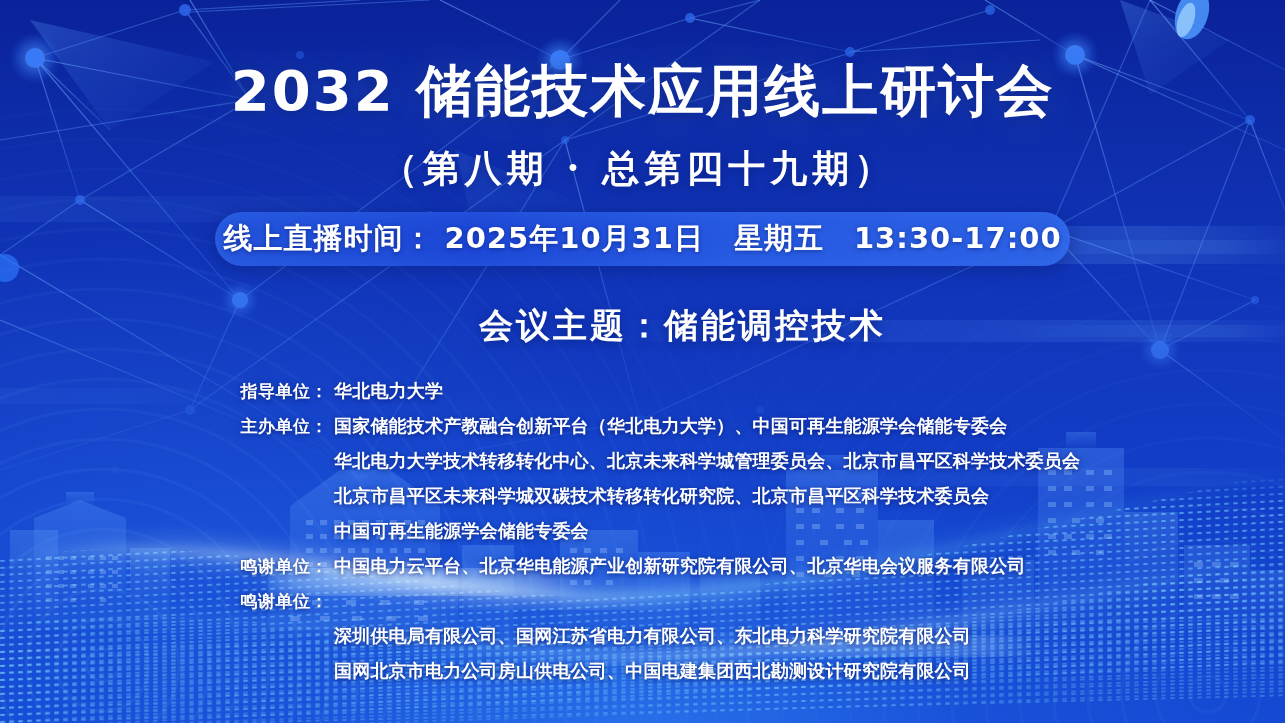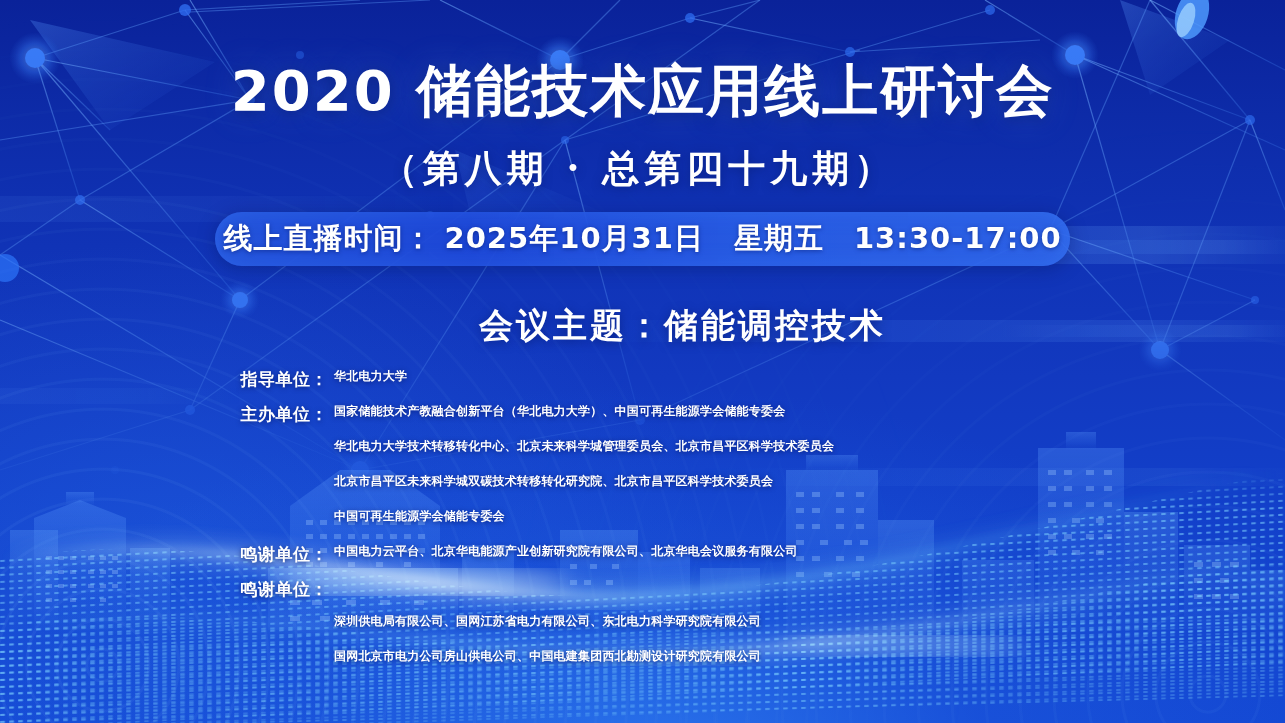--- a/index.html
+++ b/index.html
@@ -160,39 +160,39 @@
   }
 
   .org-block {
     position: absolute;
     top: 368px;
     left: 0;
     width: 1285px;
   }
   .org-row {
     display: flex;
-    align-items: flex-start;
+    align-items: flex-end;
     height: 35px;
   }
   .org-label {
     width: 334px;
     text-align: right;
     box-sizing: border-box;
     padding-right: 6px;
     font-size: 17px;
     font-weight: 700;
     color: #ffffff;
     white-space: nowrap;
     letter-spacing: 0.5px;
     text-shadow: 0 1px 5px rgba(6,24,100,0.8);
     font-family: "DejaVu Sans", "Liberation Sans", sans-serif;
   }
   .org-value {
     flex: 1;
-    font-size: 12px;
+    font-size: 18px;
     font-weight: 700;
     color: #ffffff;
     white-space: nowrap;
     letter-spacing: 0.2px;
     text-shadow: 0 1px 5px rgba(6,24,100,0.8);
     font-family: "DejaVu Sans", "Liberation Sans", sans-serif;
   }
 </style>
 </head>
 <body>
@@ -602,21 +602,21 @@
     <path d="M0,560 C220,520 430,606 640,596 C860,586 1080,512 1285,472" stroke="url(#glowStreak)" stroke-width="3" fill="none" filter="url(#blurS)"></path>
     <path d="M0,626 C240,590 470,668 700,654 C920,640 1120,584 1285,556" stroke="url(#glowStreak2)" stroke-width="7" fill="none" filter="url(#blurM)" opacity="0.7"></path>
     <path d="M0,626 C240,590 470,668 700,654 C920,640 1120,584 1285,556" stroke="url(#glowStreak2)" stroke-width="2.2" fill="none" filter="url(#blurS)" opacity="0.85"></path>
 
     <ellipse cx="420" cy="582" rx="150" ry="11" fill="#dff8ff" opacity="0.55" filter="url(#blurM)"></ellipse>
     <ellipse cx="905" cy="646" rx="120" ry="9" fill="#cdf2ff" opacity="0.40" filter="url(#blurM)"></ellipse>
   </svg>
 
   <div class="content">
 
-    <div class="main-title">2020 储能技术应用线上研讨会</div>
+    <div class="main-title">2032 储能技术应用线上研讨会</div>
 
     <div class="sub-title">（第八期 · 总第四十九期）</div>
 
     <div class="time-pill">
       <span class="time-pill-text">线上直播时间： 2025年10月31日　星期五　13:30-17:00</span>
     </div>
 
     <div class="theme-line">会议主题：储能调控技术</div>
 
     <div class="org-block">

